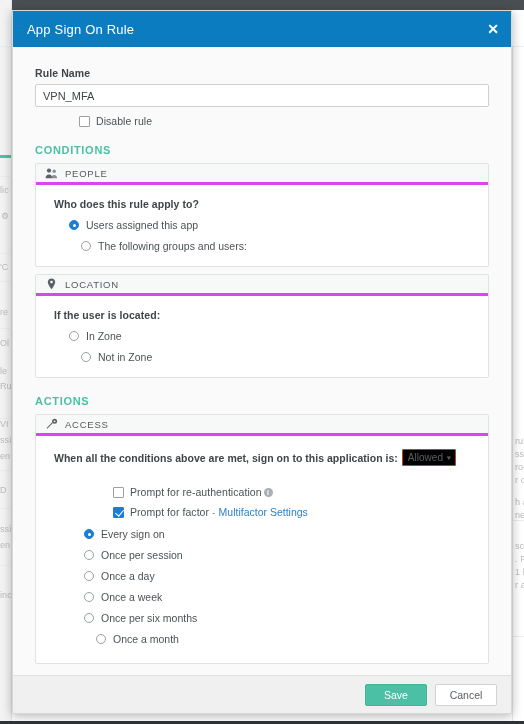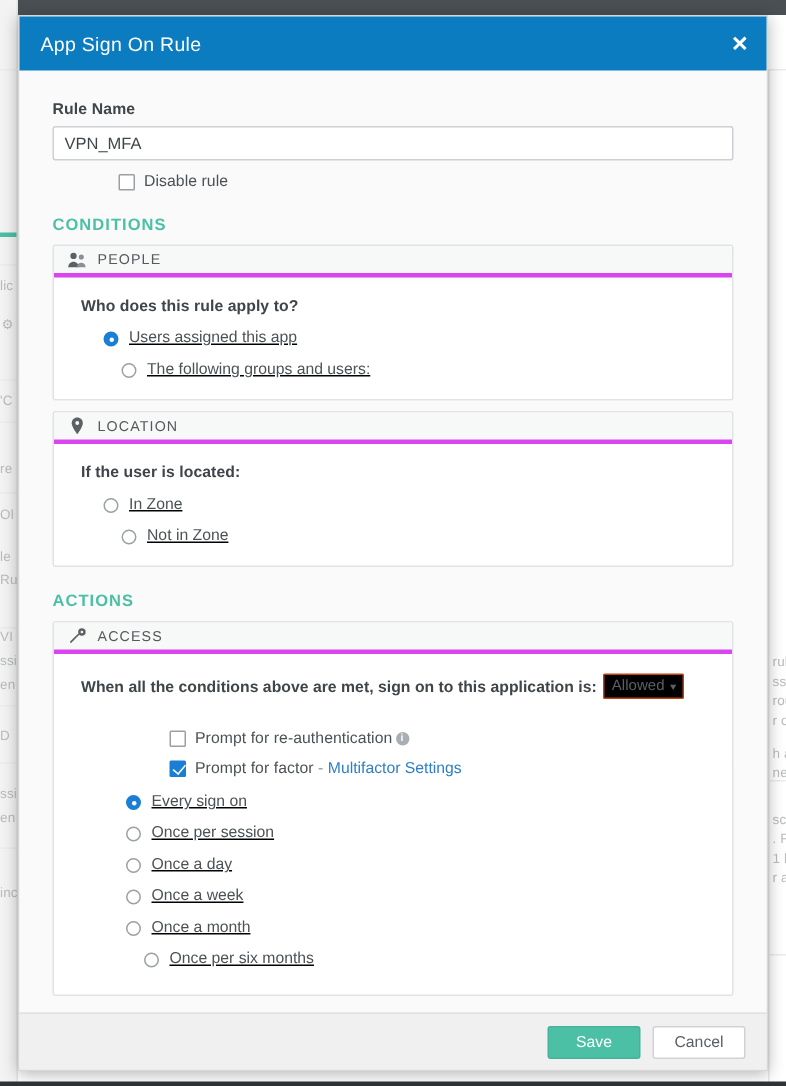--- a/index.html
+++ b/index.html
@@ -159,21 +159,21 @@
     letter-spacing: .75px;
   }
   .card-body { padding: 13px 0 14px 18px; }
 
   .prompt-q {
     font-size: 10.5px; font-weight: bold;
     color: #3f4548; margin-bottom: 9px;
     letter-spacing: .05px;
   }
 
-  .radio-row { display: flex; align-items: flex-end; margin: 0 0 9px 0; text-decoration: underline; }
+  .radio-row { display: flex; align-items: center; margin: 0 0 9px 0; }
   .radio-row:last-child { margin-bottom: 0; padding-left: 12px; }
   .radio {
     width: 10px; height: 10px; flex: 0 0 10px;
     border: 1px solid #9aa0a5; border-radius: 50%;
     background: #fff; margin-right: 7px; position: relative;
     cursor: pointer;
   }
   .radio.sel { border-color: #1a7fd4; background: #1a7fd4; }
   .radio.sel::after {
     content: ""; position: absolute;
@@ -418,25 +418,25 @@
               <div class="radio-row">
                 <span class="radio"></span>
                 <span class="radio-label">Once a day</span>
               </div>
               <div class="radio-row">
                 <span class="radio"></span>
                 <span class="radio-label">Once a week</span>
               </div>
               <div class="radio-row">
                 <span class="radio"></span>
+                <span class="radio-label">Once per six months</span>
+              </div>
+              <div class="radio-row">
+                <span class="radio"></span>
                 <span class="radio-label">Once a month</span>
-              </div>
-              <div class="radio-row">
-                <span class="radio"></span>
-                <span class="radio-label">Once per six months</span>
               </div>
 
             </div>
 
           </div>
         </div>
       </div>
 
     </div>
 

